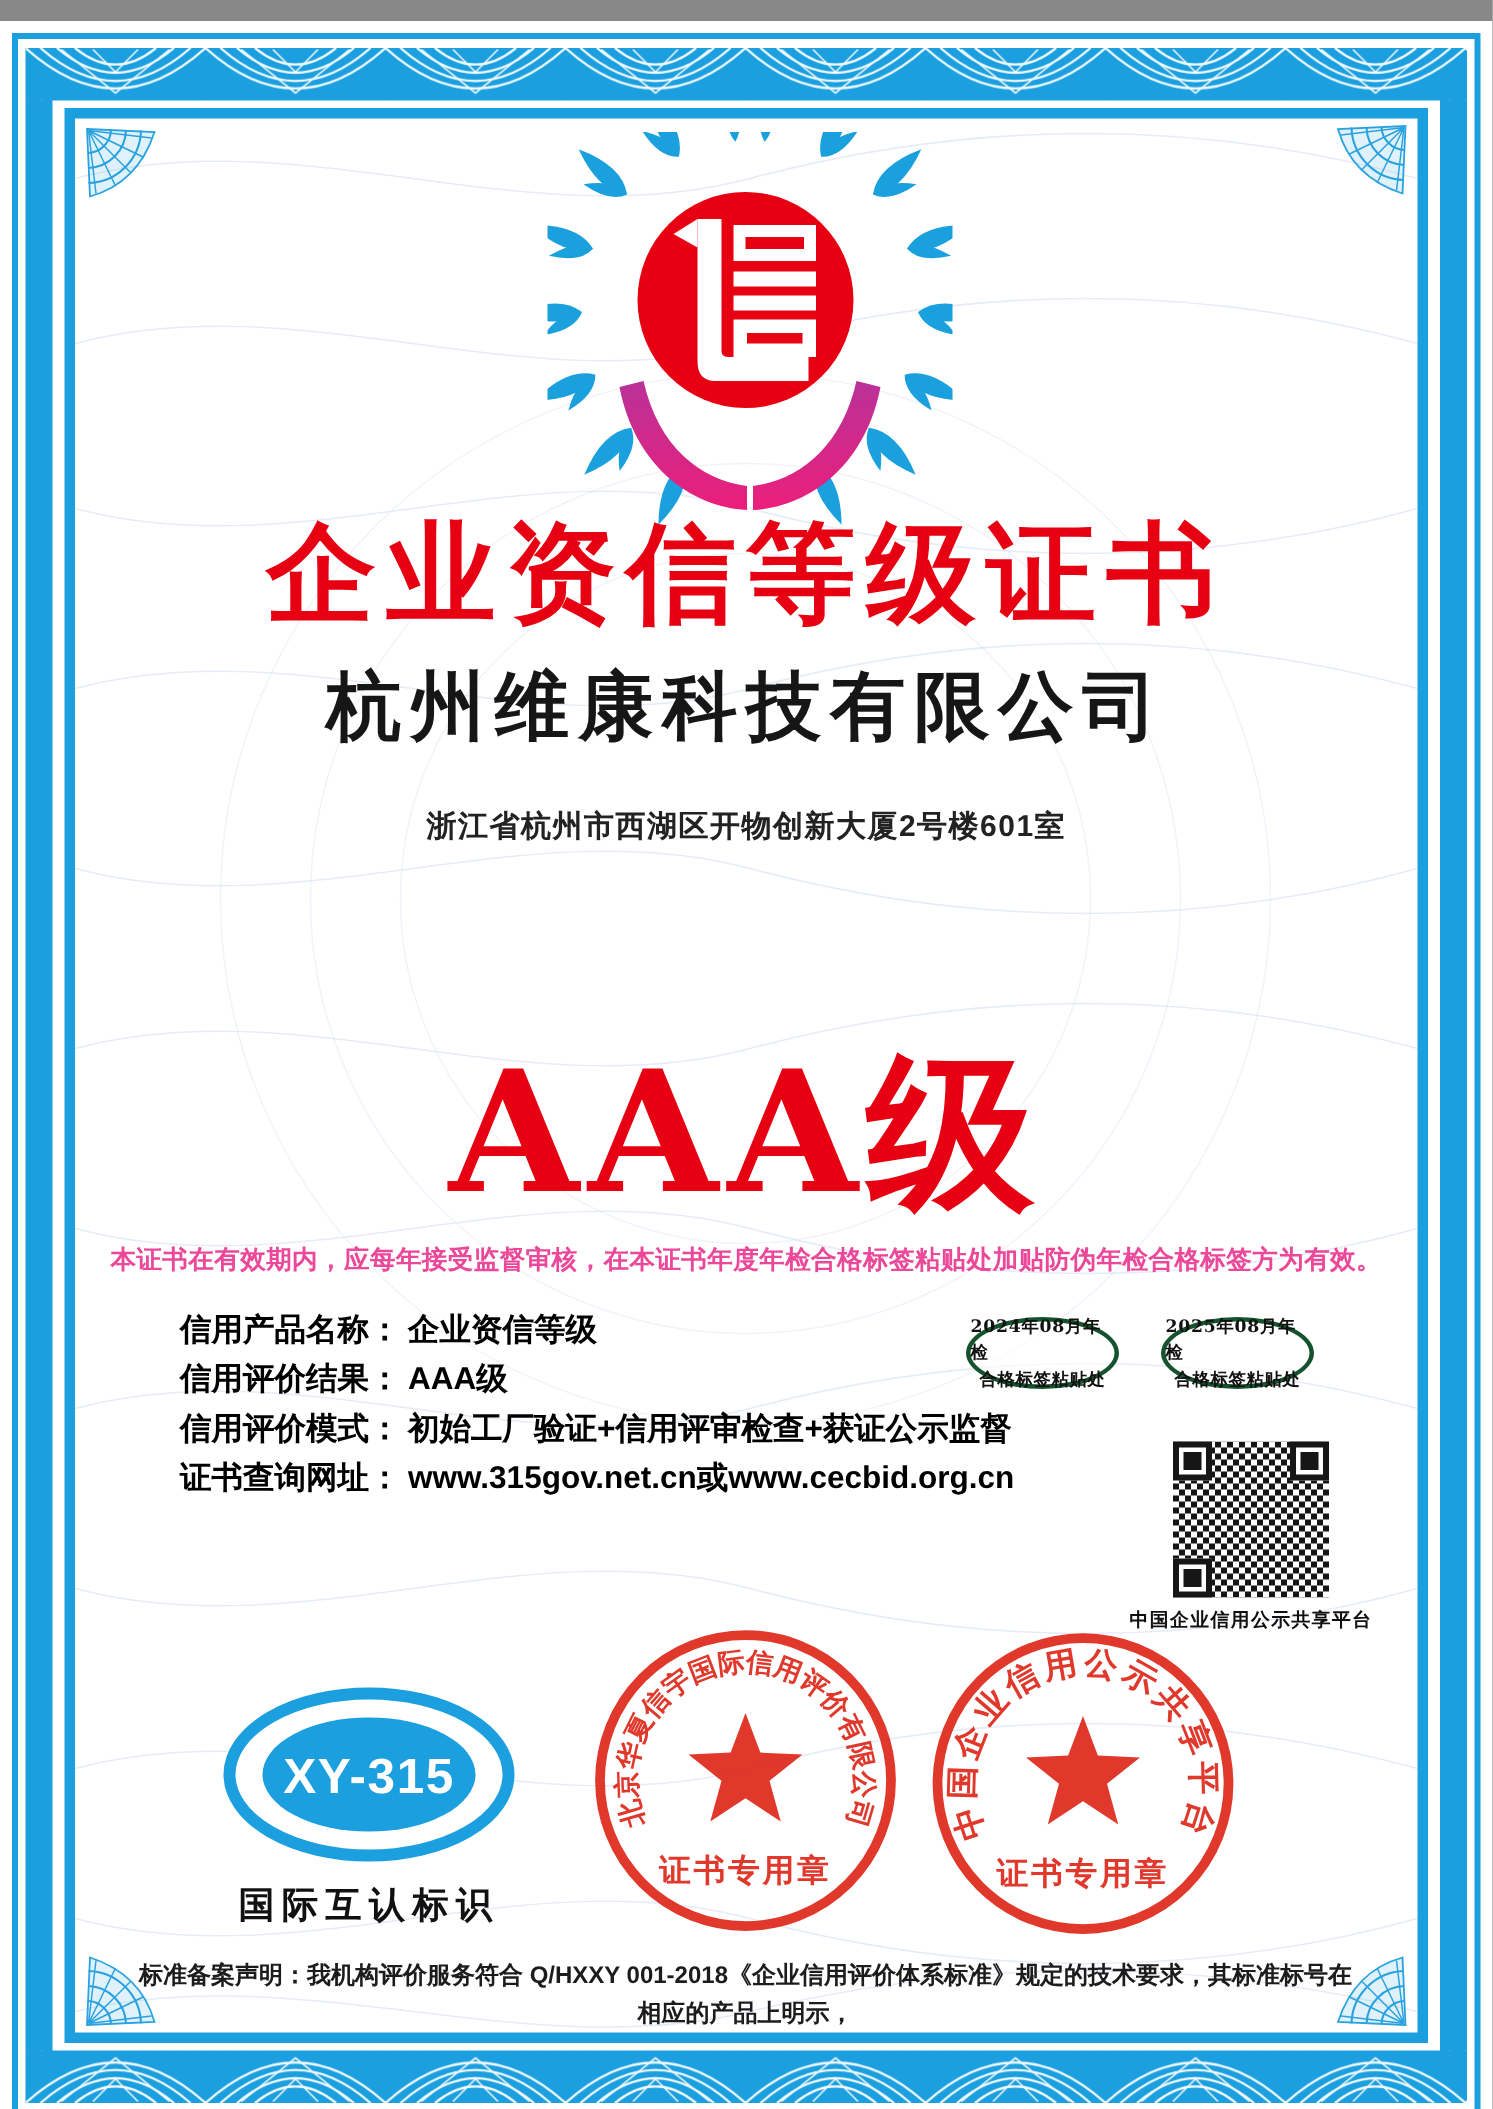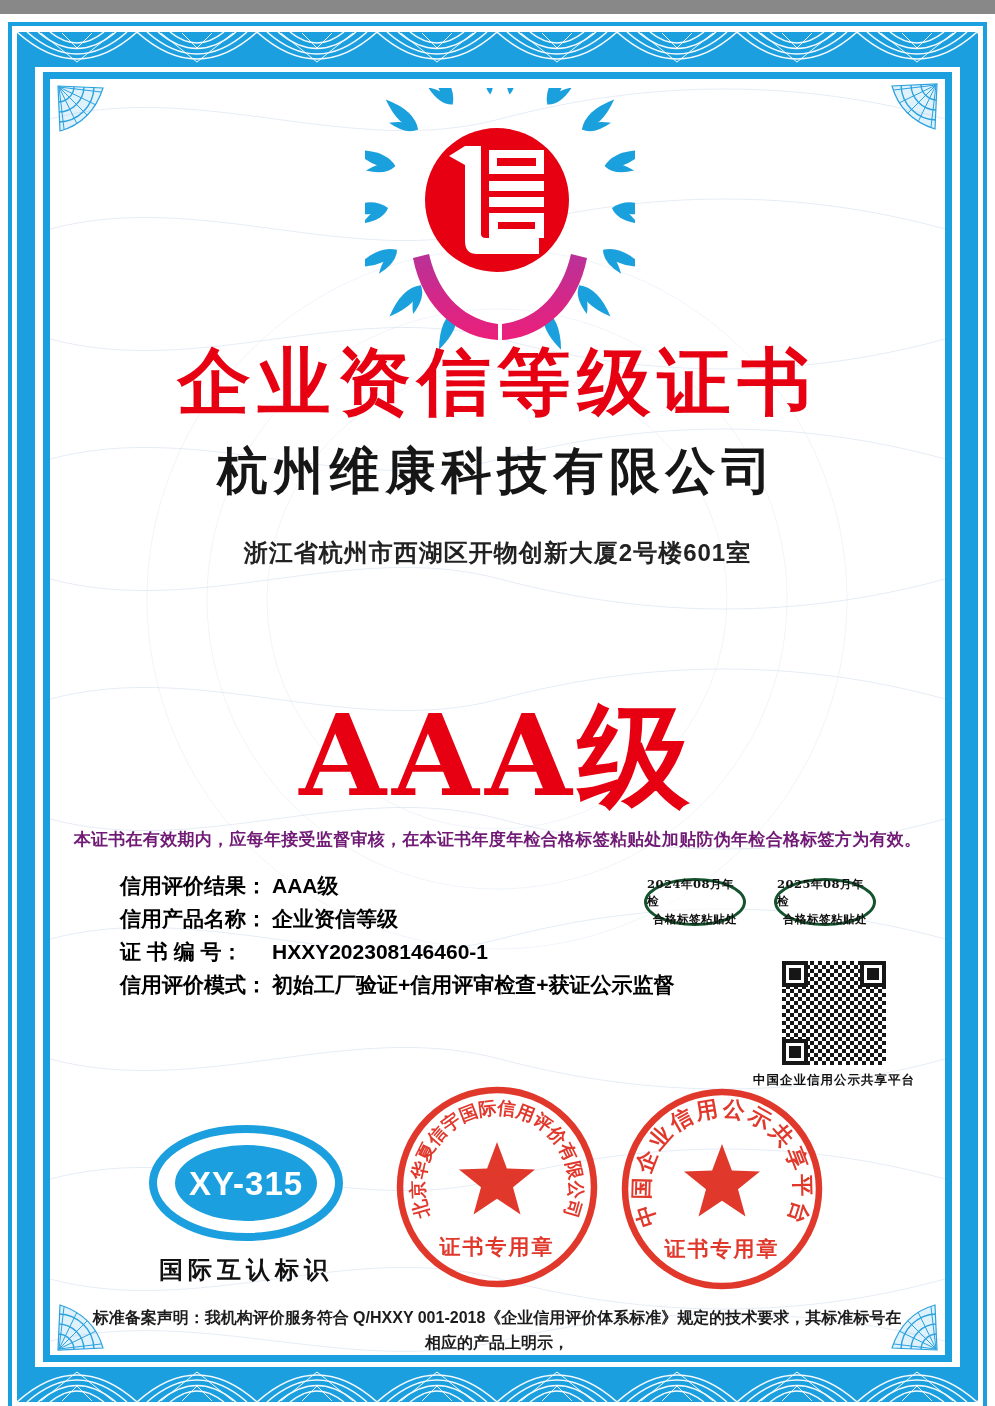--- a/index.html
+++ b/index.html
@@ -24,28 +24,28 @@
   .corner-tr { left:889px; top:66px;  transform:rotate(90deg); }
   .corner-br { left:889px; top:1288px; transform:rotate(180deg); }
   .corner-bl { left:54px;  top:1288px; transform:rotate(270deg); }
   
   .logo-svg { position:absolute; left:365px; top:74px; width:270px; height:262px; }
   .title { position:absolute; top:320px; left:0; width:100%; text-align:center;
            font-size:73px; font-weight:800; color:#e60012; letter-spacing:7px; }
   .company { position:absolute; top:424px; left:0; width:100%; text-align:center;
              font-size:50px; font-weight:800; color:#161616; letter-spacing:6px; }
   .address { position:absolute; top:523px; left:0; width:100%; text-align:center;
-             font-size:24px; font-weight:600; color:#222; letter-spacing:1px; }
+             font-size:20px; font-weight:600; color:#222; letter-spacing:1px; }
   .stmt { position:absolute; top:574px; left:0; width:100%; text-align:center;
           font-size:26px; font-weight:700; color:#111; letter-spacing:3px; line-height:42px; }
   .grade { position:absolute; top:680px; left:0; width:100%; text-align:center;
            font-family:"DejaVu Serif","Liberation Serif",serif;
            font-size:112px; font-weight:800; color:#e60012; letter-spacing:6px; line-height:1.1; }
   .notice { position:absolute; top:814px; left:0; width:100%; text-align:center;
-            font-size:17px; font-weight:600; color:#701a75; letter-spacing:0.3px; }
+            font-size:17px; font-weight:600; color:#ec4899; letter-spacing:0.3px; }
   .details { position:absolute; left:120px; top:858px; }
   .detail-row { height:33px; font-size:21px; color:#000; white-space:nowrap; }
   .detail-label { display:inline-block; min-width:152px; font-weight:800; }
   .detail-value { font-weight:700; }
   .badge { position:absolute; width:102px; height:48px; border:3px solid #14532d; border-radius:50%;
            display:flex; flex-direction:column; justify-content:center; align-items:center;
            font-family:"DejaVu Serif","Liberation Serif",serif;
            font-size:11.5px; font-weight:700; color:#111; line-height:1.5; letter-spacing:0.5px;
            background:rgba(255,255,255,.6); }
   .badge-1 { left:644px; top:864px; }
@@ -226,30 +226,30 @@
   <div class="title">企业资信等级证书</div>
   <div class="company">杭州维康科技有限公司</div>
   <div class="address">浙江省杭州市西湖区开物创新大厦2号楼601室</div>
 
 
   <div class="grade">AAA级</div>
   <div class="notice">本证书在有效期内，应每年接受监督审核，在本证书年度年检合格标签粘贴处加贴防伪年检合格标签方为有效。</div>
 
   <div class="details">
     <div class="detail-row">
+      <span class="detail-label">信用产品名称：</span><span class="detail-value">企业资信等级</span>
+    </div>
+    <div class="detail-row">
       <span class="detail-label">信用评价结果：</span><span class="detail-value">AAA级</span>
-    </div>
-    <div class="detail-row">
-      <span class="detail-label">信用产品名称：</span><span class="detail-value">企业资信等级</span>
-    </div>
-    <div class="detail-row">
-      <span class="detail-label">证 书 编 号：</span><span class="detail-value">HXXY202308146460-1</span>
     </div>
     <div class="detail-row">
       <span class="detail-label">信用评价模式：</span><span class="detail-value">初始工厂验证+信用评审检查+获证公示监督</span>
+    </div>
+    <div class="detail-row">
+      <span class="detail-label">证书查询网址：</span><span class="detail-value">www.315gov.net.cn或www.cecbid.org.cn</span>
     </div>
   </div>
 
   <div class="badge badge-1">
     <div>2024年08月年检</div>
     <div>合格标签粘贴处</div>
   </div>
   <div class="badge badge-2">
     <div>2025年08月年检</div>
     <div>合格标签粘贴处</div>

